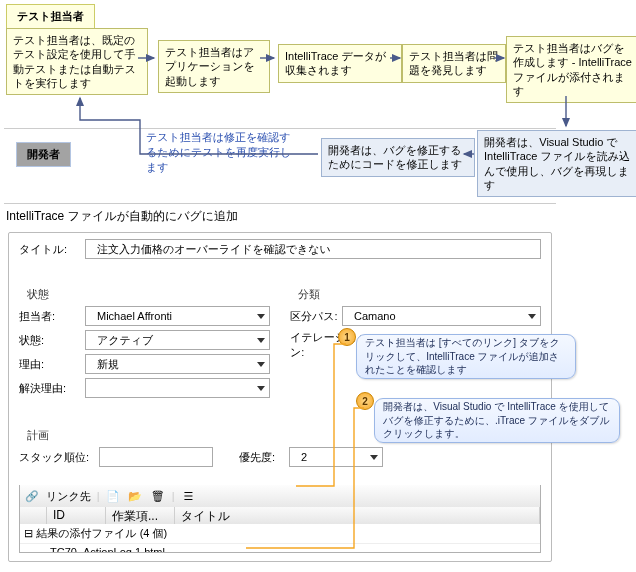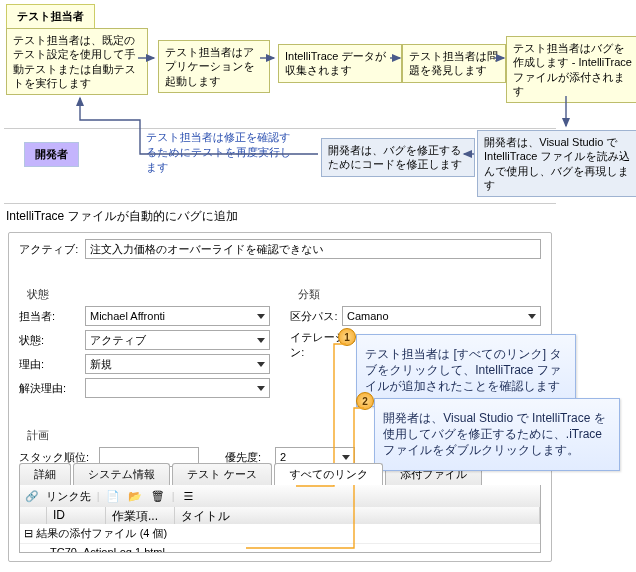--- a/index.html
+++ b/index.html
@@ -6,47 +6,47 @@
 .canvas{position:relative;width:560px;height:572px}
 .role-label{position:absolute;background:#ffffe0;border:1px solid #cccc66;padding:4px 10px;font-weight:bold;font-size:11px}
 .flow-box{position:absolute;background:#ffffe0;border:1px solid #bdbd6b;padding:4px 6px;line-height:1.3;text-align:left;font-size:11px}
 .dev-box{position:absolute;background:#e8eef7;border:1px solid #9fb3d1;padding:4px 6px;line-height:1.3;text-align:left;font-size:11px}
 .note{position:absolute;color:#2a4fb0;font-size:11px;line-height:1.35}
 hr.divider{position:absolute;left:4px;right:4px;border:0;border-top:1px solid #ccc}
 .section-title{position:absolute;font-weight:normal;font-size:12px}
 .panel{position:absolute;left:8px;right:8px;top:232px;height:330px;border:1px solid #bbb;background:#fff;box-sizing:border-box;padding:6px 10px 0 10px;border-radius:2px}
 .field-row{display:flex;align-items:center;margin-bottom:4px}
 .field-label{width:66px;font-size:11px}
-.input{flex:1;height:18px;border:1px solid #aaa;background:#fff;font-size:11px;padding:0 4px;line-height:18px;position:relative}
+.input{flex:1;height:18px;border:1px solid #aaa;background:#fff;font-size:11px;padding:0 11px;line-height:18px;position:relative}
 .combo::after{content:"";position:absolute;right:4px;top:7px;border-left:4px solid transparent;border-right:4px solid transparent;border-top:5px solid #333}
 .group-title{font-size:11px;color:#333;margin:20px 0 4px 0;text-indent:8px}
 .cols{display:flex;gap:20px}
 .col{flex:1}
 .tabs{position:absolute;left:10px;right:10px;top:230px;height:22px;display:flex;border-bottom:1px solid #b0b0b0}
 .tab{padding:3px 14px 0 14px;border:1px solid #b0b0b0;border-bottom:none;margin-right:2px;background:linear-gradient(#f7f7f7,#e9e9e9);font-size:11px;border-top-left-radius:3px;border-top-right-radius:3px}
 .tab.active{background:#fff;position:relative;z-index:2}
 .toolbar{position:absolute;left:10px;right:10px;top:252px;height:22px;background:linear-gradient(#fdfdfd,#e8e8e8);border:1px solid #b0b0b0;border-top:none;display:flex;align-items:center;padding:0 4px;gap:6px}
 .toolbar .ico{width:16px;height:16px;display:flex;align-items:center;justify-content:center;font-size:11px}
 .grid-head{position:absolute;left:10px;right:10px;top:274px;height:17px;background:linear-gradient(#fafafa,#e6e6e6);border:1px solid #b0b0b0;border-top:none;display:flex;font-size:12px}
 .grid-head div{border-right:1px solid #cfcfcf;padding:1px 6px}
 .grid-body{position:absolute;left:10px;right:10px;top:291px;bottom:8px;border:1px solid #b0b0b0;border-top:none;background:#fff;overflow:hidden}
 .grid-group{padding:2px 4px;font-size:11px;background:#fff;border-bottom:1px solid #eee}
 .grid-row{padding:2px 4px 2px 30px;font-size:11px;border-bottom:1px solid #f2f2f2}
-.callout{position:absolute;background:linear-gradient(#f4f8ff,#e2ecff);border:1px solid #9bb7e6;color:#1a2a55;font-size:12px;line-height:1.35;padding:11px 8px;border-radius:0;box-shadow:1px 1px 2px rgba(0,0,0,.15)}
+.callout{position:absolute;background:linear-gradient(#f4f8ff,#e2ecff);border:1px solid #9bb7e6;color:#1a2a55;font-size:10px;line-height:1.35;padding:1px 8px;border-radius:9px;box-shadow:1px 1px 2px rgba(0,0,0,.15)}
 .badge{position:absolute;width:16px;height:16px;border-radius:50%;background:radial-gradient(#ffd98a,#f5a623);border:1px solid #cc8400;color:#5b3700;font-weight:bold;font-size:10px;display:flex;align-items:center;justify-content:center}
 .pick{width:52px;font-size:11px}
 svg{position:absolute;left:0;top:0}
 </style>
 </head>
 <body>
 
 <div class="canvas">
 
   <div class="role-label" style="left:6px;top:4px">テスト担当者</div>
-  <div class="role-label" style="left:24px;top:142px;background:#c4b5fd;border-color:#b3c5e2">開発者</div>
+  <div class="role-label" style="left:16px;top:142px;background:#a3a3a3;border-color:#b3c5e2">開発者</div>
 
   <div class="flow-box" style="left:158px;top:40px;width:98px">テスト担当者はアプリケーションを起動します</div>
   <div class="flow-box" style="left:6px;top:28px;width:128px">テスト担当者は、既定のテスト設定を使用して手動テストまたは自動テストを実行します</div>
   <div class="flow-box" style="left:278px;top:44px;width:110px">IntelliTrace データが収集されます</div>
   <div class="flow-box" style="left:402px;top:44px;width:90px">テスト担当者は問題を発見します</div>
   <div class="flow-box" style="left:506px;top:36px;width:120px">テスト担当者はバグを作成します - IntelliTrace ファイルが添付されます</div>
 
   <div class="dev-box" style="left:477px;top:130px;width:148px">開発者は、Visual Studio で IntelliTrace ファイルを読み込んで使用し、バグを再現します</div>
   <div class="dev-box" style="left:321px;top:138px;width:140px">開発者は、バグを修正するためにコードを修正します</div>
 
@@ -69,21 +69,21 @@
       <line x1="566" y1="96" x2="566" y2="126"></line>
       <line x1="474" y1="154" x2="464" y2="154"></line>
       <path d="M318 154 L140 154 L140 120 L80 120 L80 98"></path>
     </g>
   </svg>
 
   <div class="section-title" style="left:6px;top:208px">IntelliTrace ファイルが自動的にバグに追加</div>
 
   <div class="panel">
     <div class="field-row" style="margin-bottom:8px">
-      <div class="field-label">アクティブ:</div>
+      <div class="field-label">タイトル:</div>
       <div class="input" style="flex:1">注文入力価格のオーバーライドを確認できない</div>
     </div>
 
     <div class="cols">
       <div class="col">
         <div class="group-title">状態</div>
         <div class="field-row">
           <div class="field-label">担当者:</div>
           <div class="input combo">Michael Affronti</div>
         </div>
@@ -116,27 +116,20 @@
     <div style="height:6px"></div>
     <div class="group-title">計画</div>
     <div class="field-row" style="width:370px">
       <div class="field-label" style="width:80px">スタック順位:</div>
       <div class="input" style="width:90px;flex:none"></div>
       <div style="width:26px"></div>
       <div class="pick" style="width:50px">優先度:</div>
       <div class="input combo" style="width:70px;flex:none">2</div>
     </div>
 
-    <div class="tabs">
-      <div class="tab">詳細</div>
-      <div class="tab">システム情報</div>
-      <div class="tab">テスト ケース</div>
-      <div class="tab active">すべてのリンク</div>
-      <div class="tab">添付ファイル</div>
-    </div>
 
     <div class="toolbar">
       <span class="ico">🔗</span>
       <span>リンク先</span>
       <span style="color:#ccc">|</span>
       <span class="ico">📄</span>
       <span class="ico">📂</span>
       <span class="ico">🗑</span>
       <span style="color:#ccc">|</span>
       <span class="ico">☰</span>

